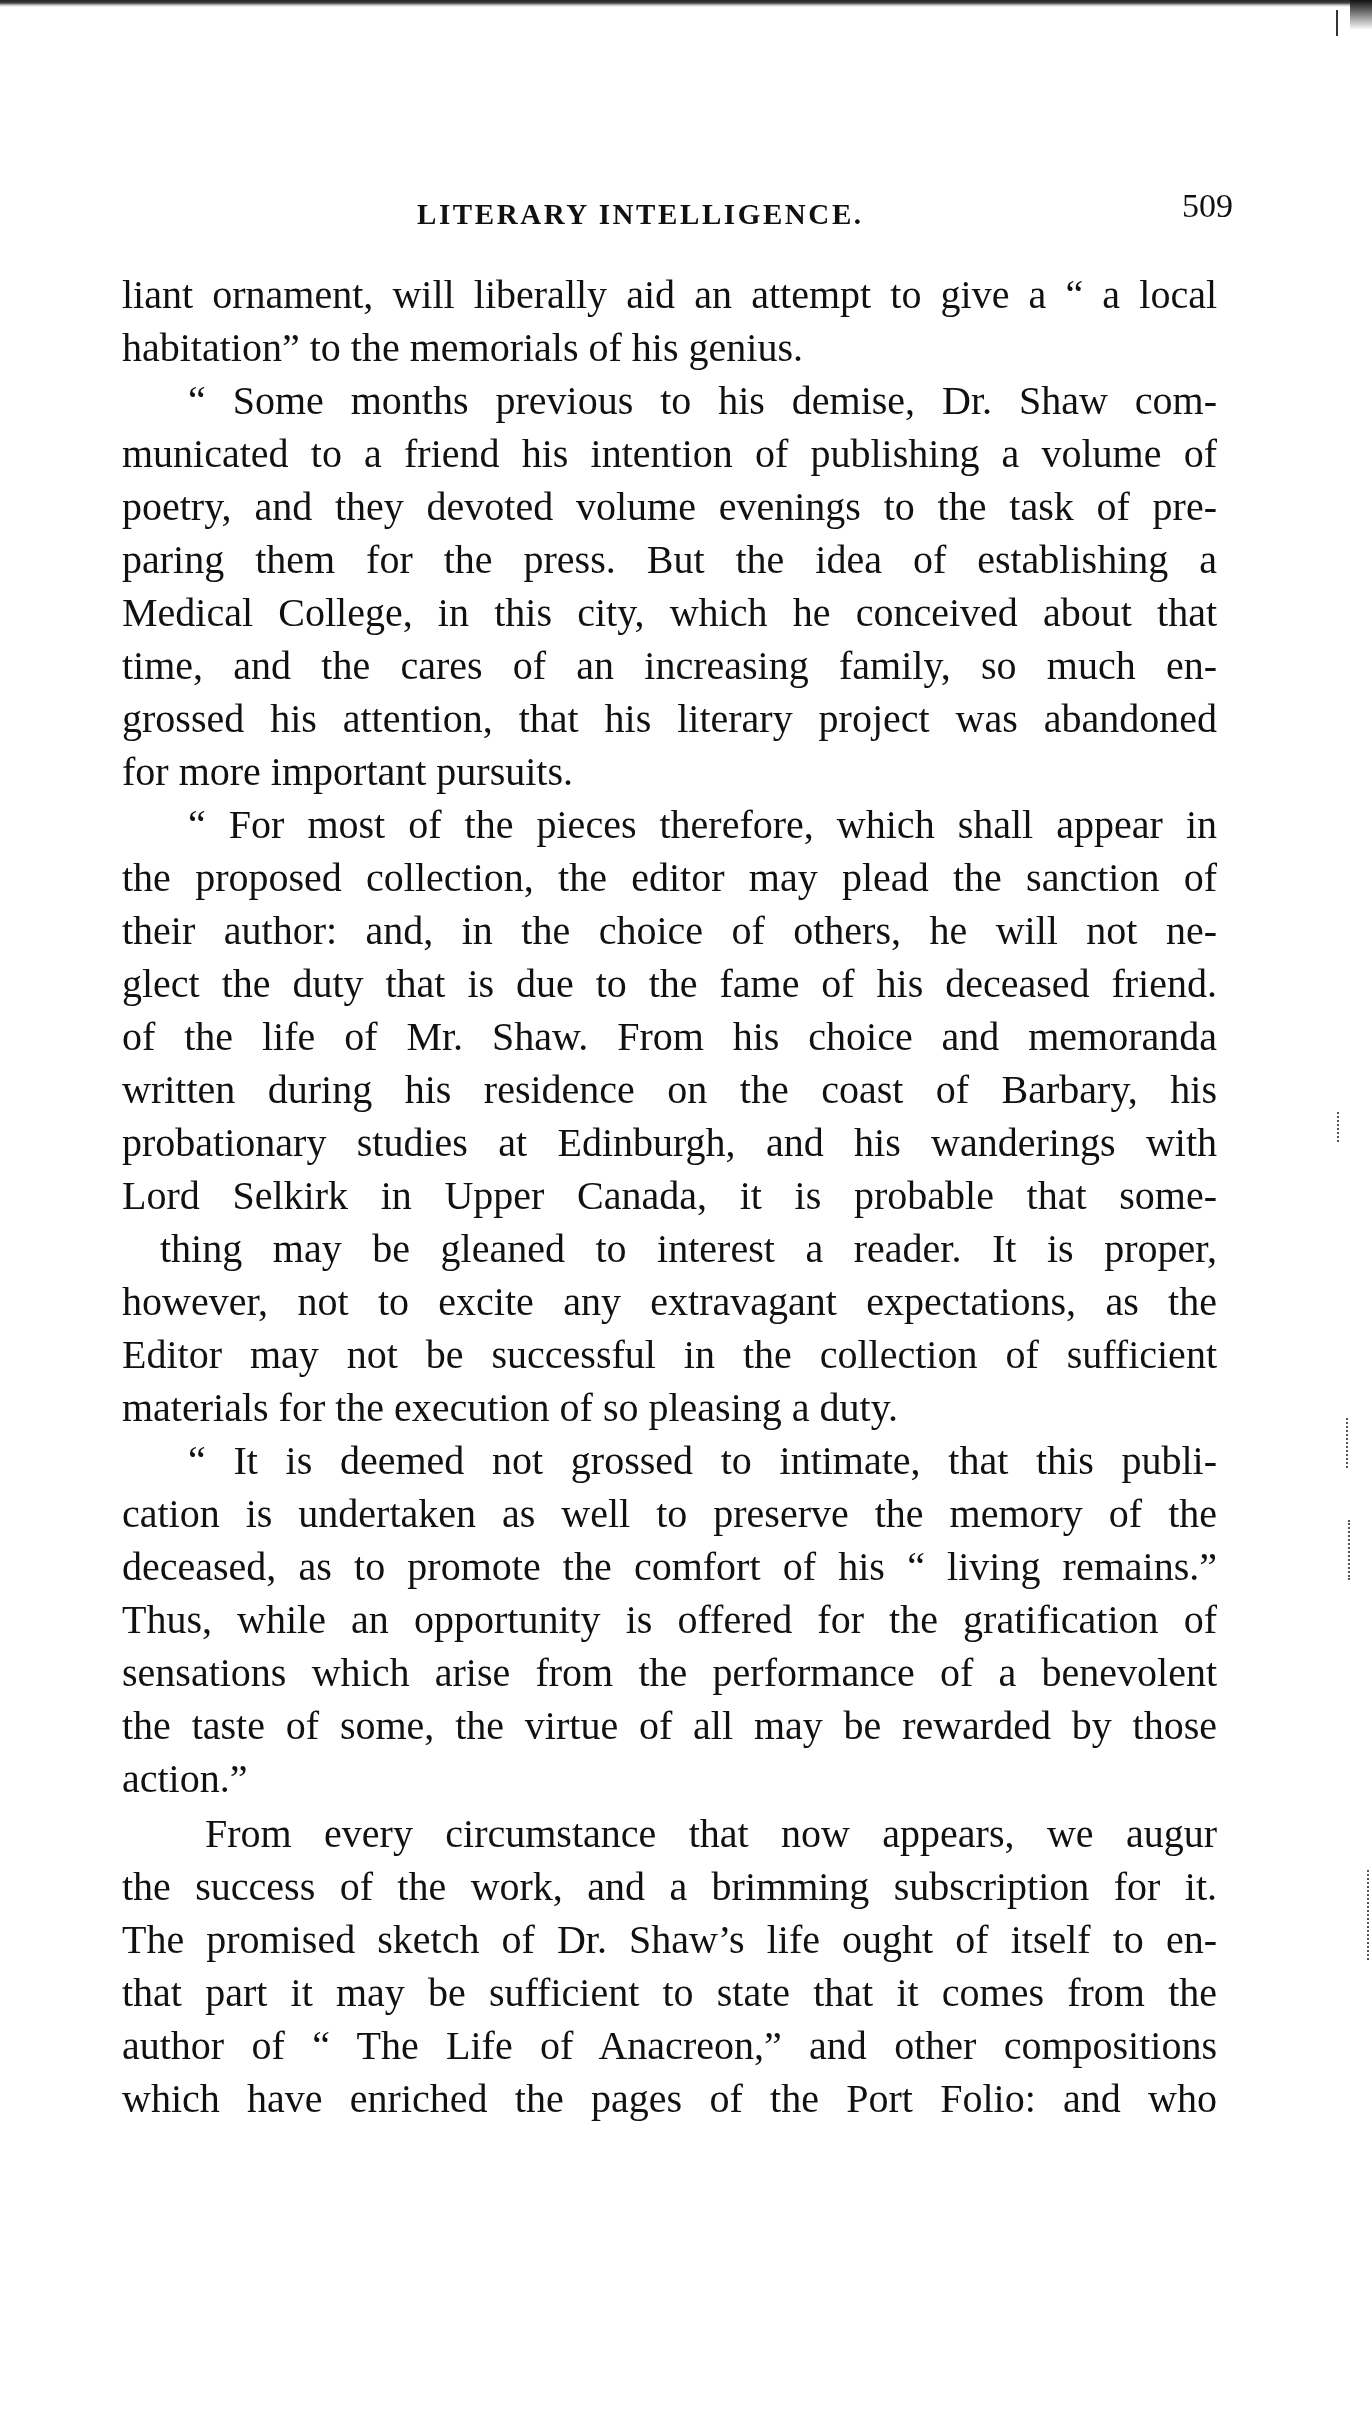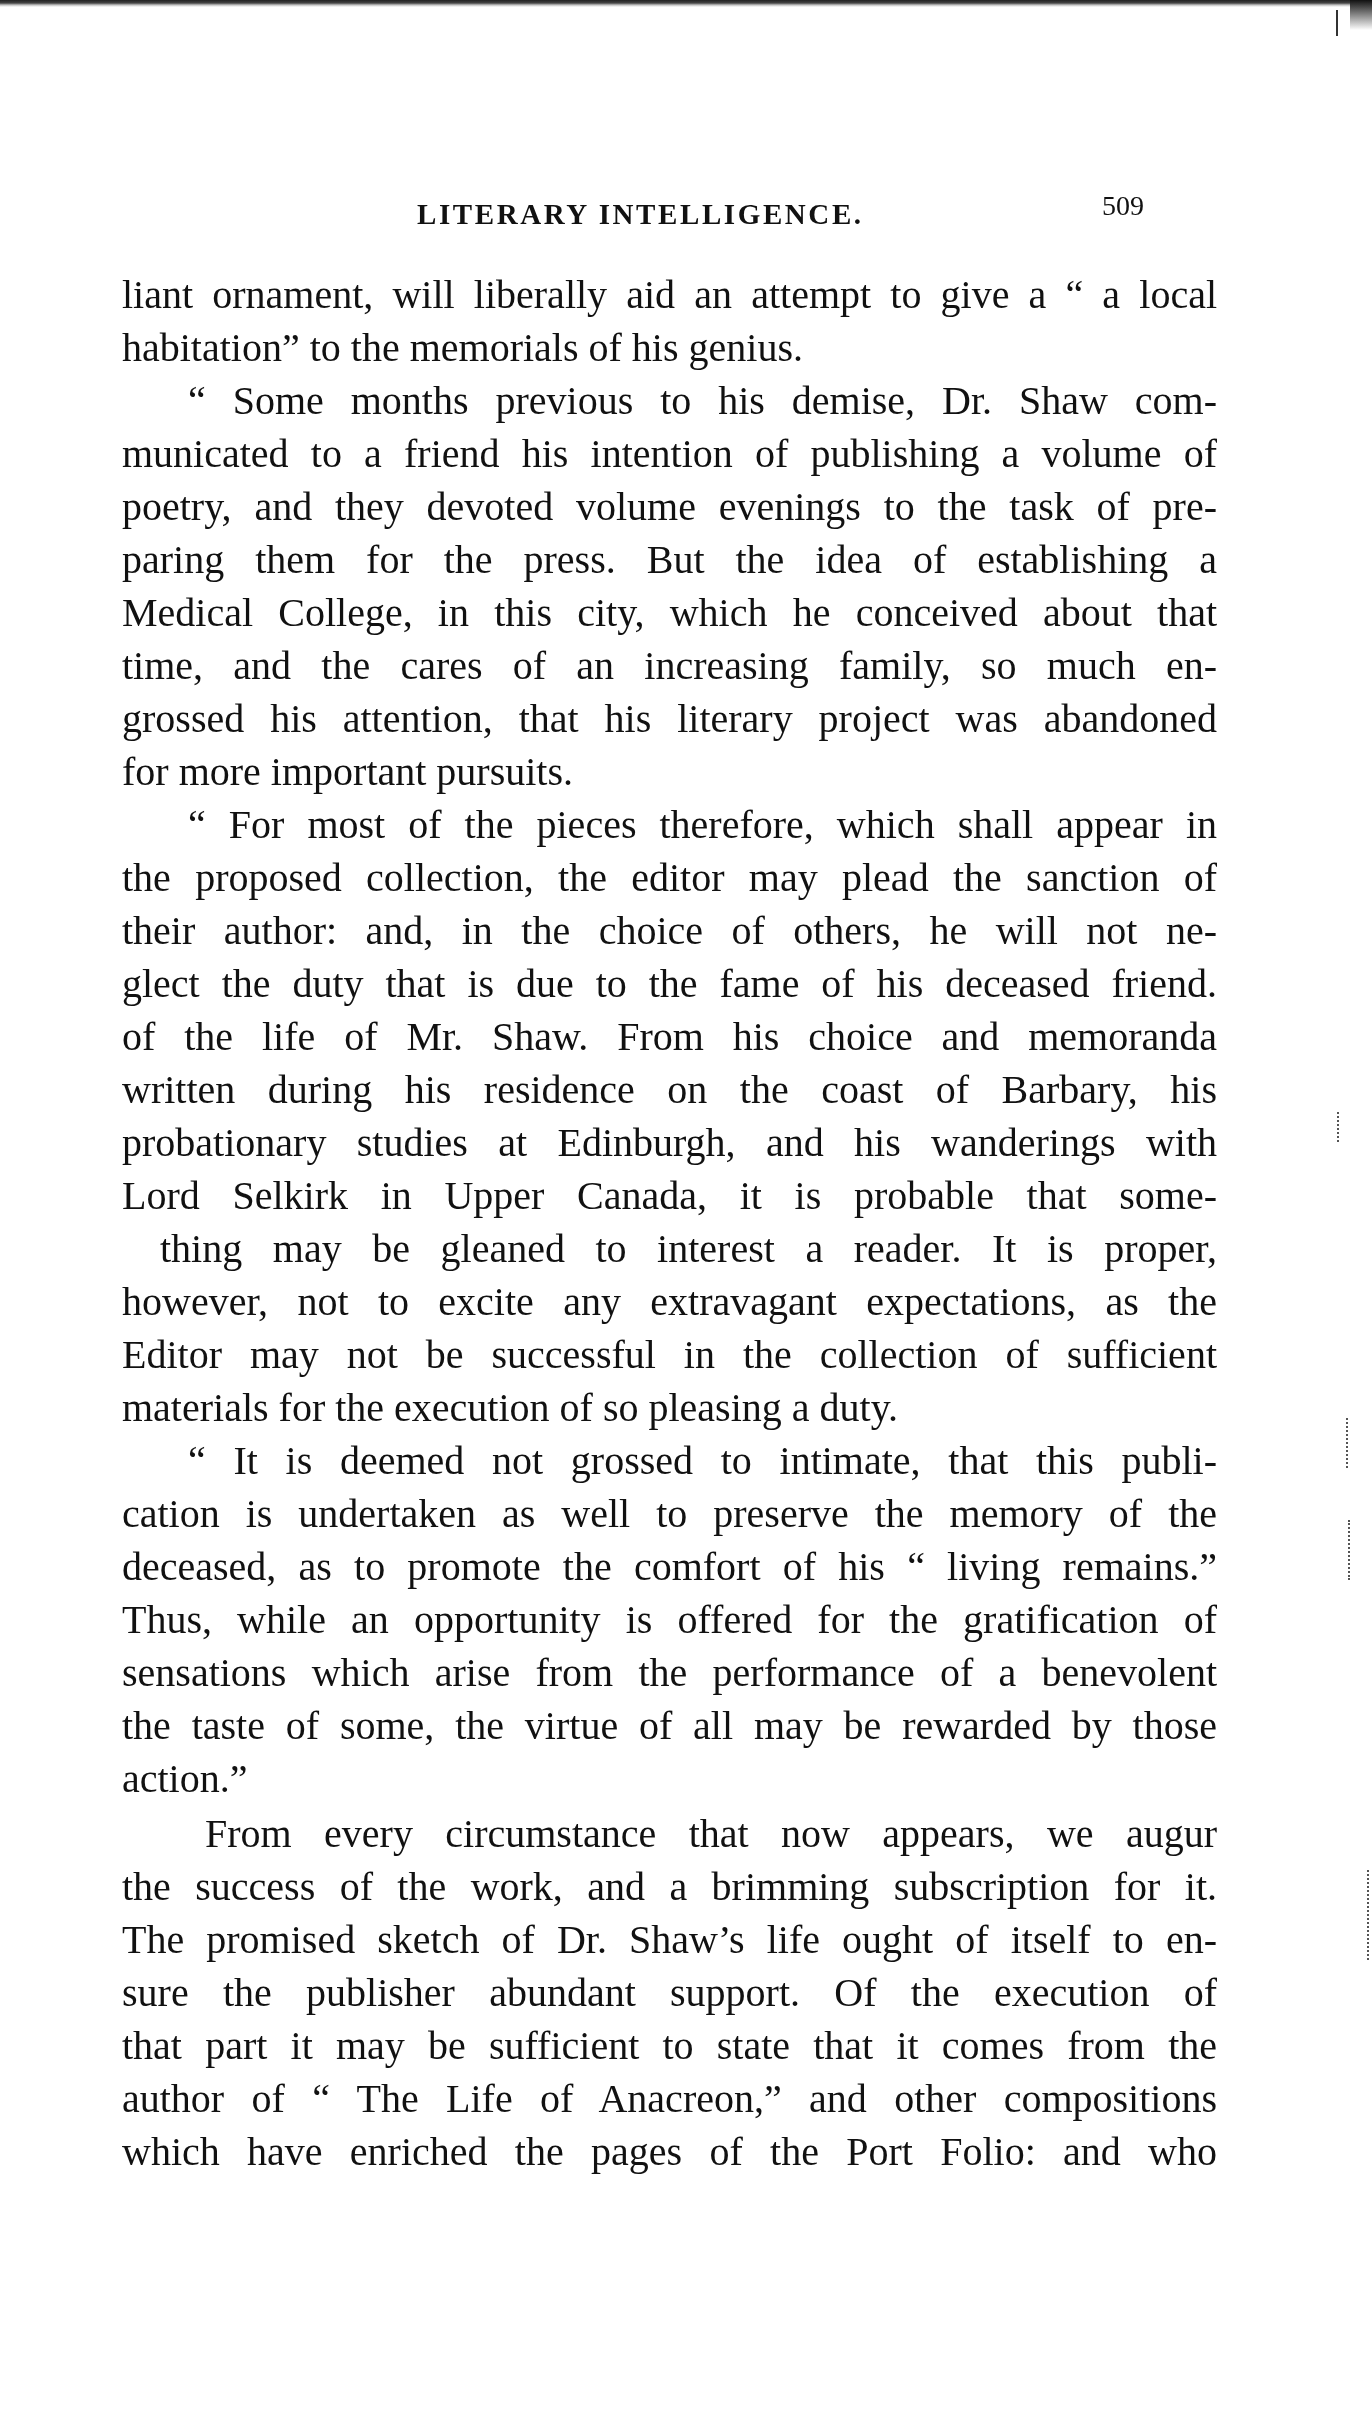--- a/index.html
+++ b/index.html
@@ -4,21 +4,21 @@
 <style>
   html, body { margin:0; padding:0; }
   body { width:1372px; height:2413px; background:#ffffff; position:relative; overflow:hidden;
          font-family:"Liberation Serif","DejaVu Serif",serif; color:#111; }
   .topband { position:absolute; left:0; top:0; width:1372px; height:7px;
              background:linear-gradient(to bottom,#222 0,#444 3px,rgba(80,80,80,0.35) 5px,rgba(255,255,255,0) 7px); }
   .corner { position:absolute; right:0; top:0; width:22px; height:30px; background:linear-gradient(to bottom,#111,#fff); }
   .edge-mark { position:absolute; width:2px; background:#333; }
   .dots { position:absolute; width:2px; border-left:2px dotted #555; }
   .header { position:absolute; left:417px; top:196px; font-size:29px; letter-spacing:2.6px; font-weight:bold; line-height:36px; white-space:nowrap; }
-  .pagenum { position:absolute; left:1102px; top:188px; font-size:28px; line-height:36px; }
+  .pagenum { position:absolute; left:1182px; top:188px; font-size:34px; line-height:36px; }
   .body { position:absolute; left:122px; top:268px; width:1095px; font-size:40px; line-height:53px; }
   .line { height:53px; white-space:nowrap; text-align:justify; text-align-last:justify; overflow:visible; }
   .line.last { text-align:left; text-align-last:left; }
   .line.indent { padding-left:66px; }
   .line.indent2 { padding-left:83px; }
   .line.gap { margin-top:2px; }
 </style>
 </head>
 <body>
 
@@ -59,17 +59,16 @@
     <div class="line indent" style="white-space: normal; overflow: hidden;">“ It is deemed not grossed to intimate, that this publi-</div>
     <div class="line" style="white-space: normal; overflow: hidden;">cation is undertaken as well to preserve the memory of the</div>
     <div class="line" style="white-space: normal; overflow: hidden;">deceased, as to promote the comfort of his “ living remains.”</div>
     <div class="line" style="white-space: normal; overflow: hidden;">Thus, while an opportunity is offered for the gratification of</div>
     <div class="line" style="white-space: normal; overflow: hidden;">sensations which arise from the performance of a benevolent</div>
     <div class="line" style="white-space: normal; overflow: hidden;">the taste of some, the virtue of all may be rewarded by those</div>
     <div class="line last" style="white-space: normal; overflow: hidden;">action.”</div>
     <div class="line indent2 gap" style="white-space: normal; overflow: hidden;">From every circumstance that now appears, we augur</div>
     <div class="line" style="white-space: normal; overflow: hidden;">the success of the work, and a brimming subscription for it.</div>
     <div class="line" style="white-space: normal; overflow: hidden;">The promised sketch of Dr. Shaw’s life ought of itself to en-</div>
-    <div class="line" style="white-space: normal; overflow: hidden;">sure the publisher abundant support.  Of the execution of</div>
     <div class="line" style="white-space: normal; overflow: hidden;">that part it may be sufficient to state that it comes from the</div>
     <div class="line" style="white-space: normal; overflow: hidden;">author of “ The Life of Anacreon,” and other compositions</div>
     <div class="line" style="white-space: normal; overflow: hidden;">which have enriched the pages of the Port Folio: and who</div>
   </div>
 
 </body></html>

